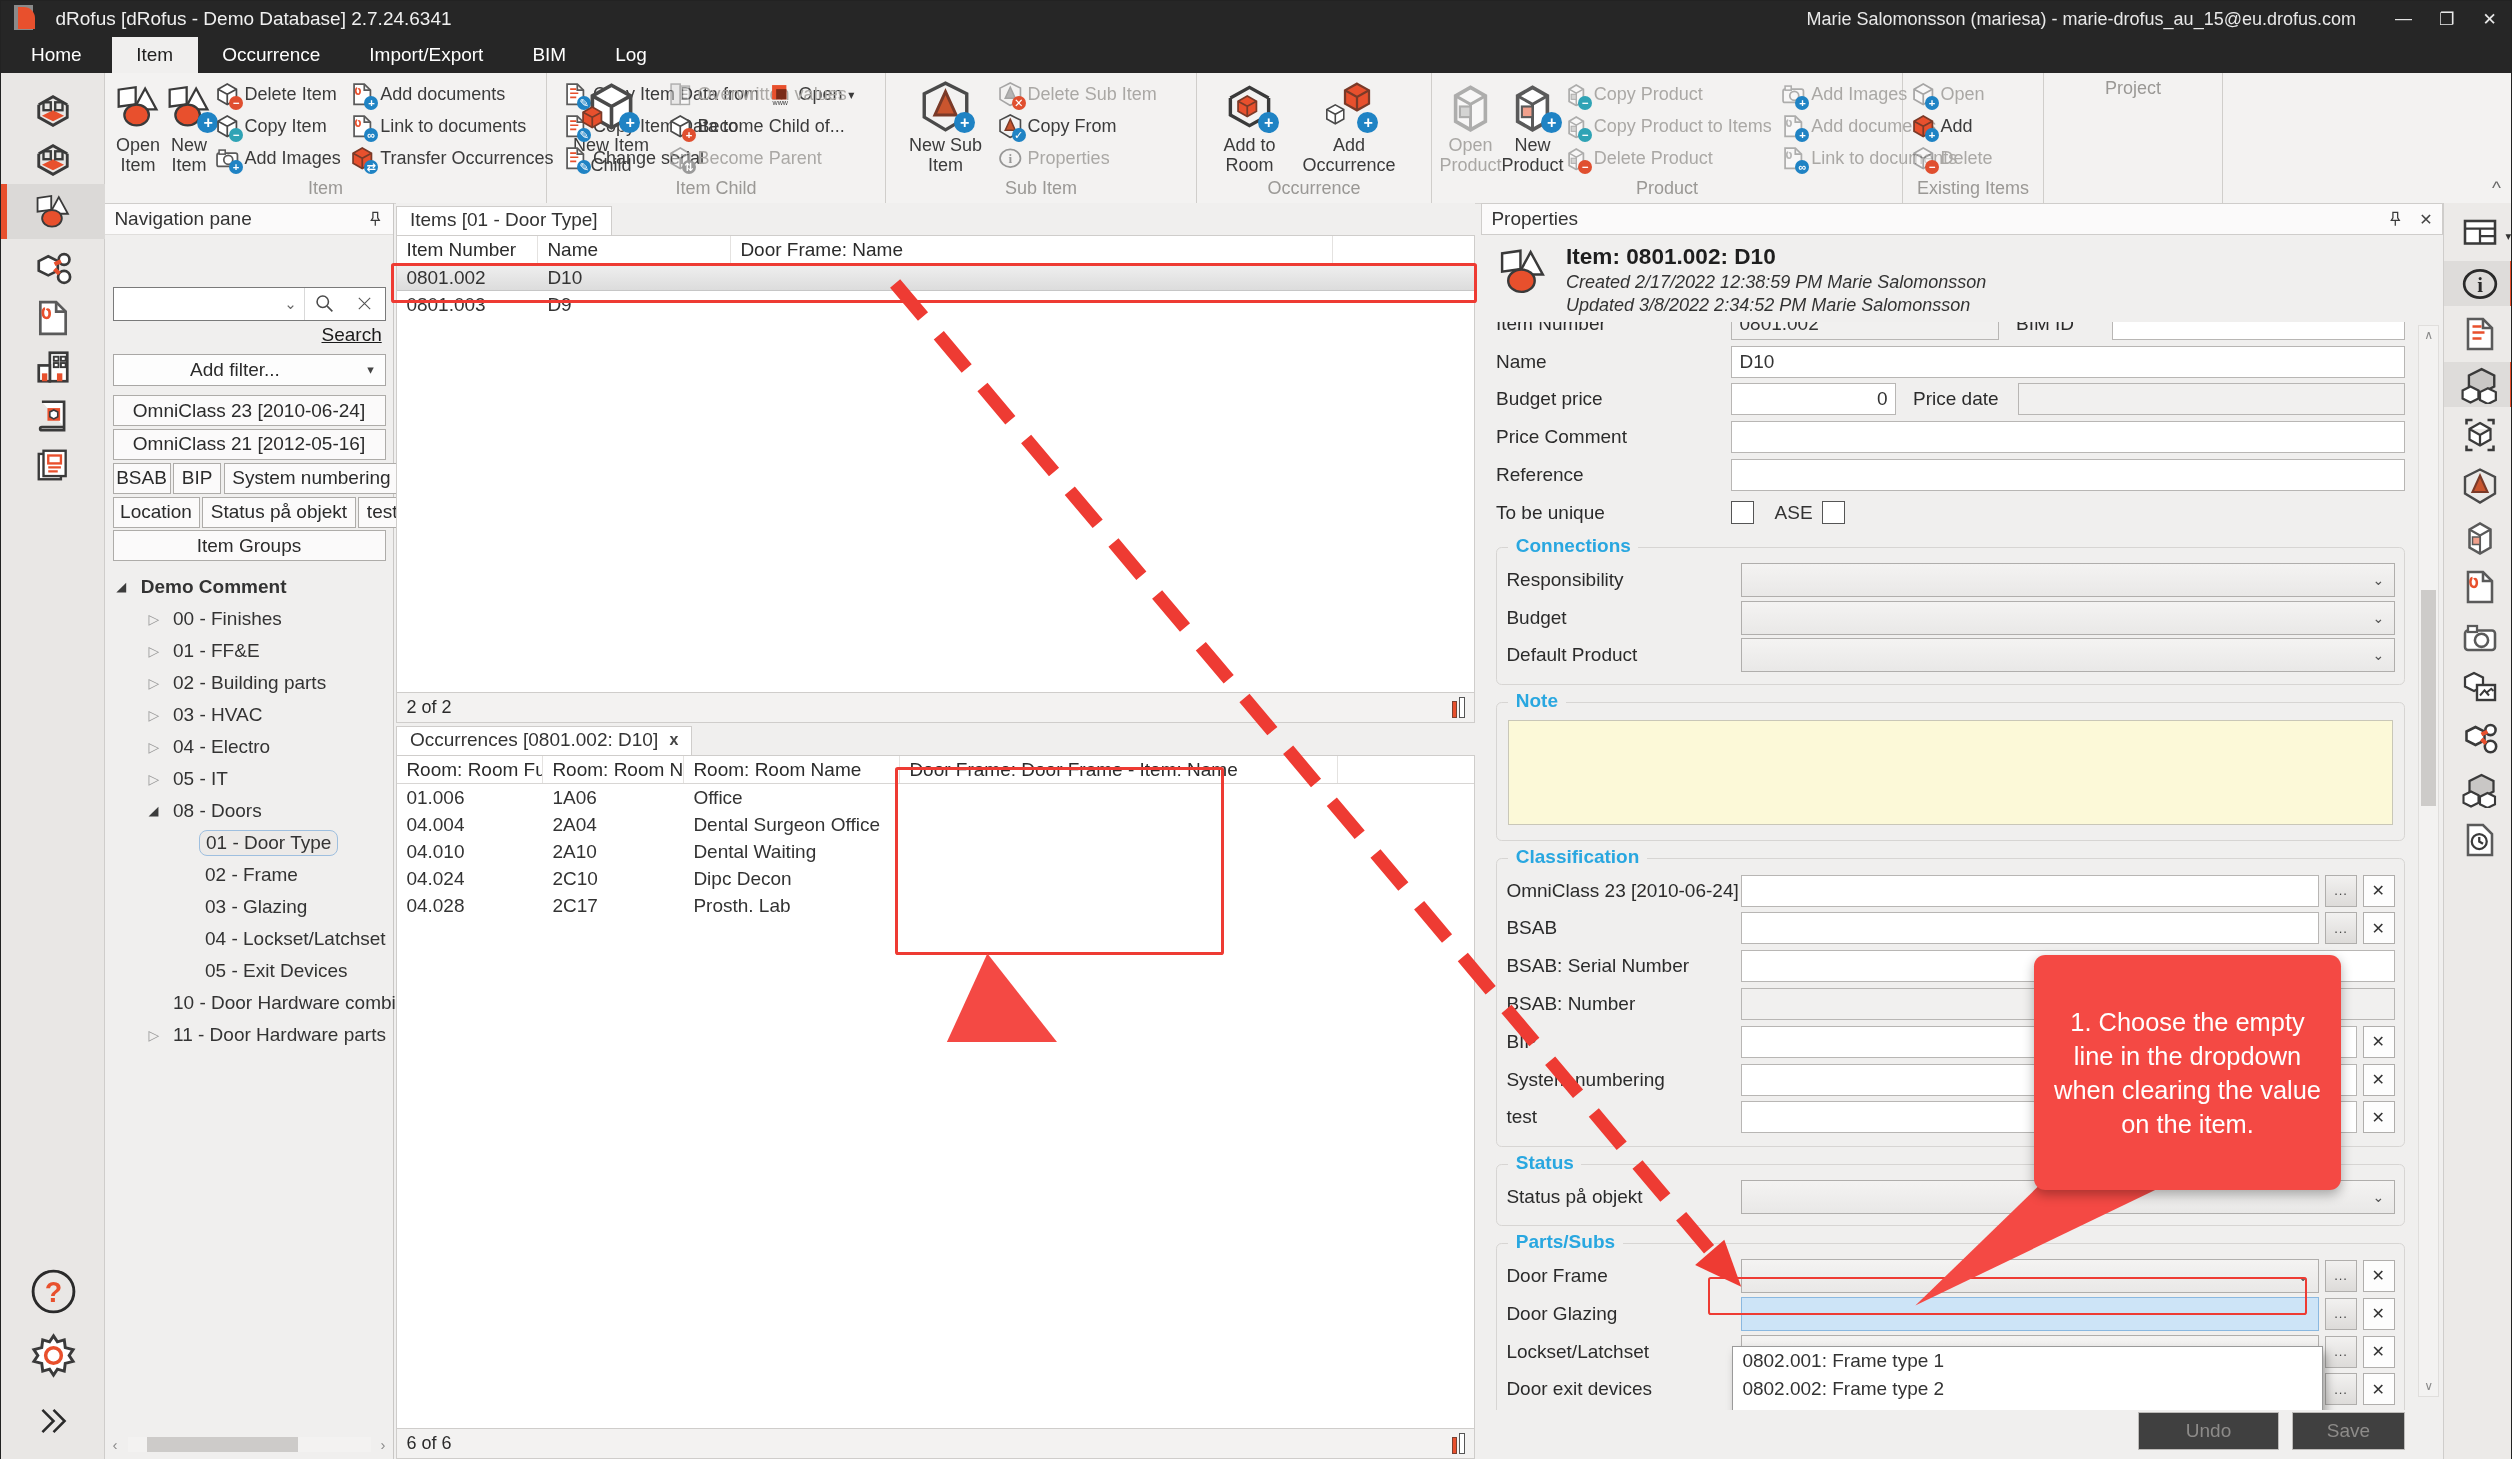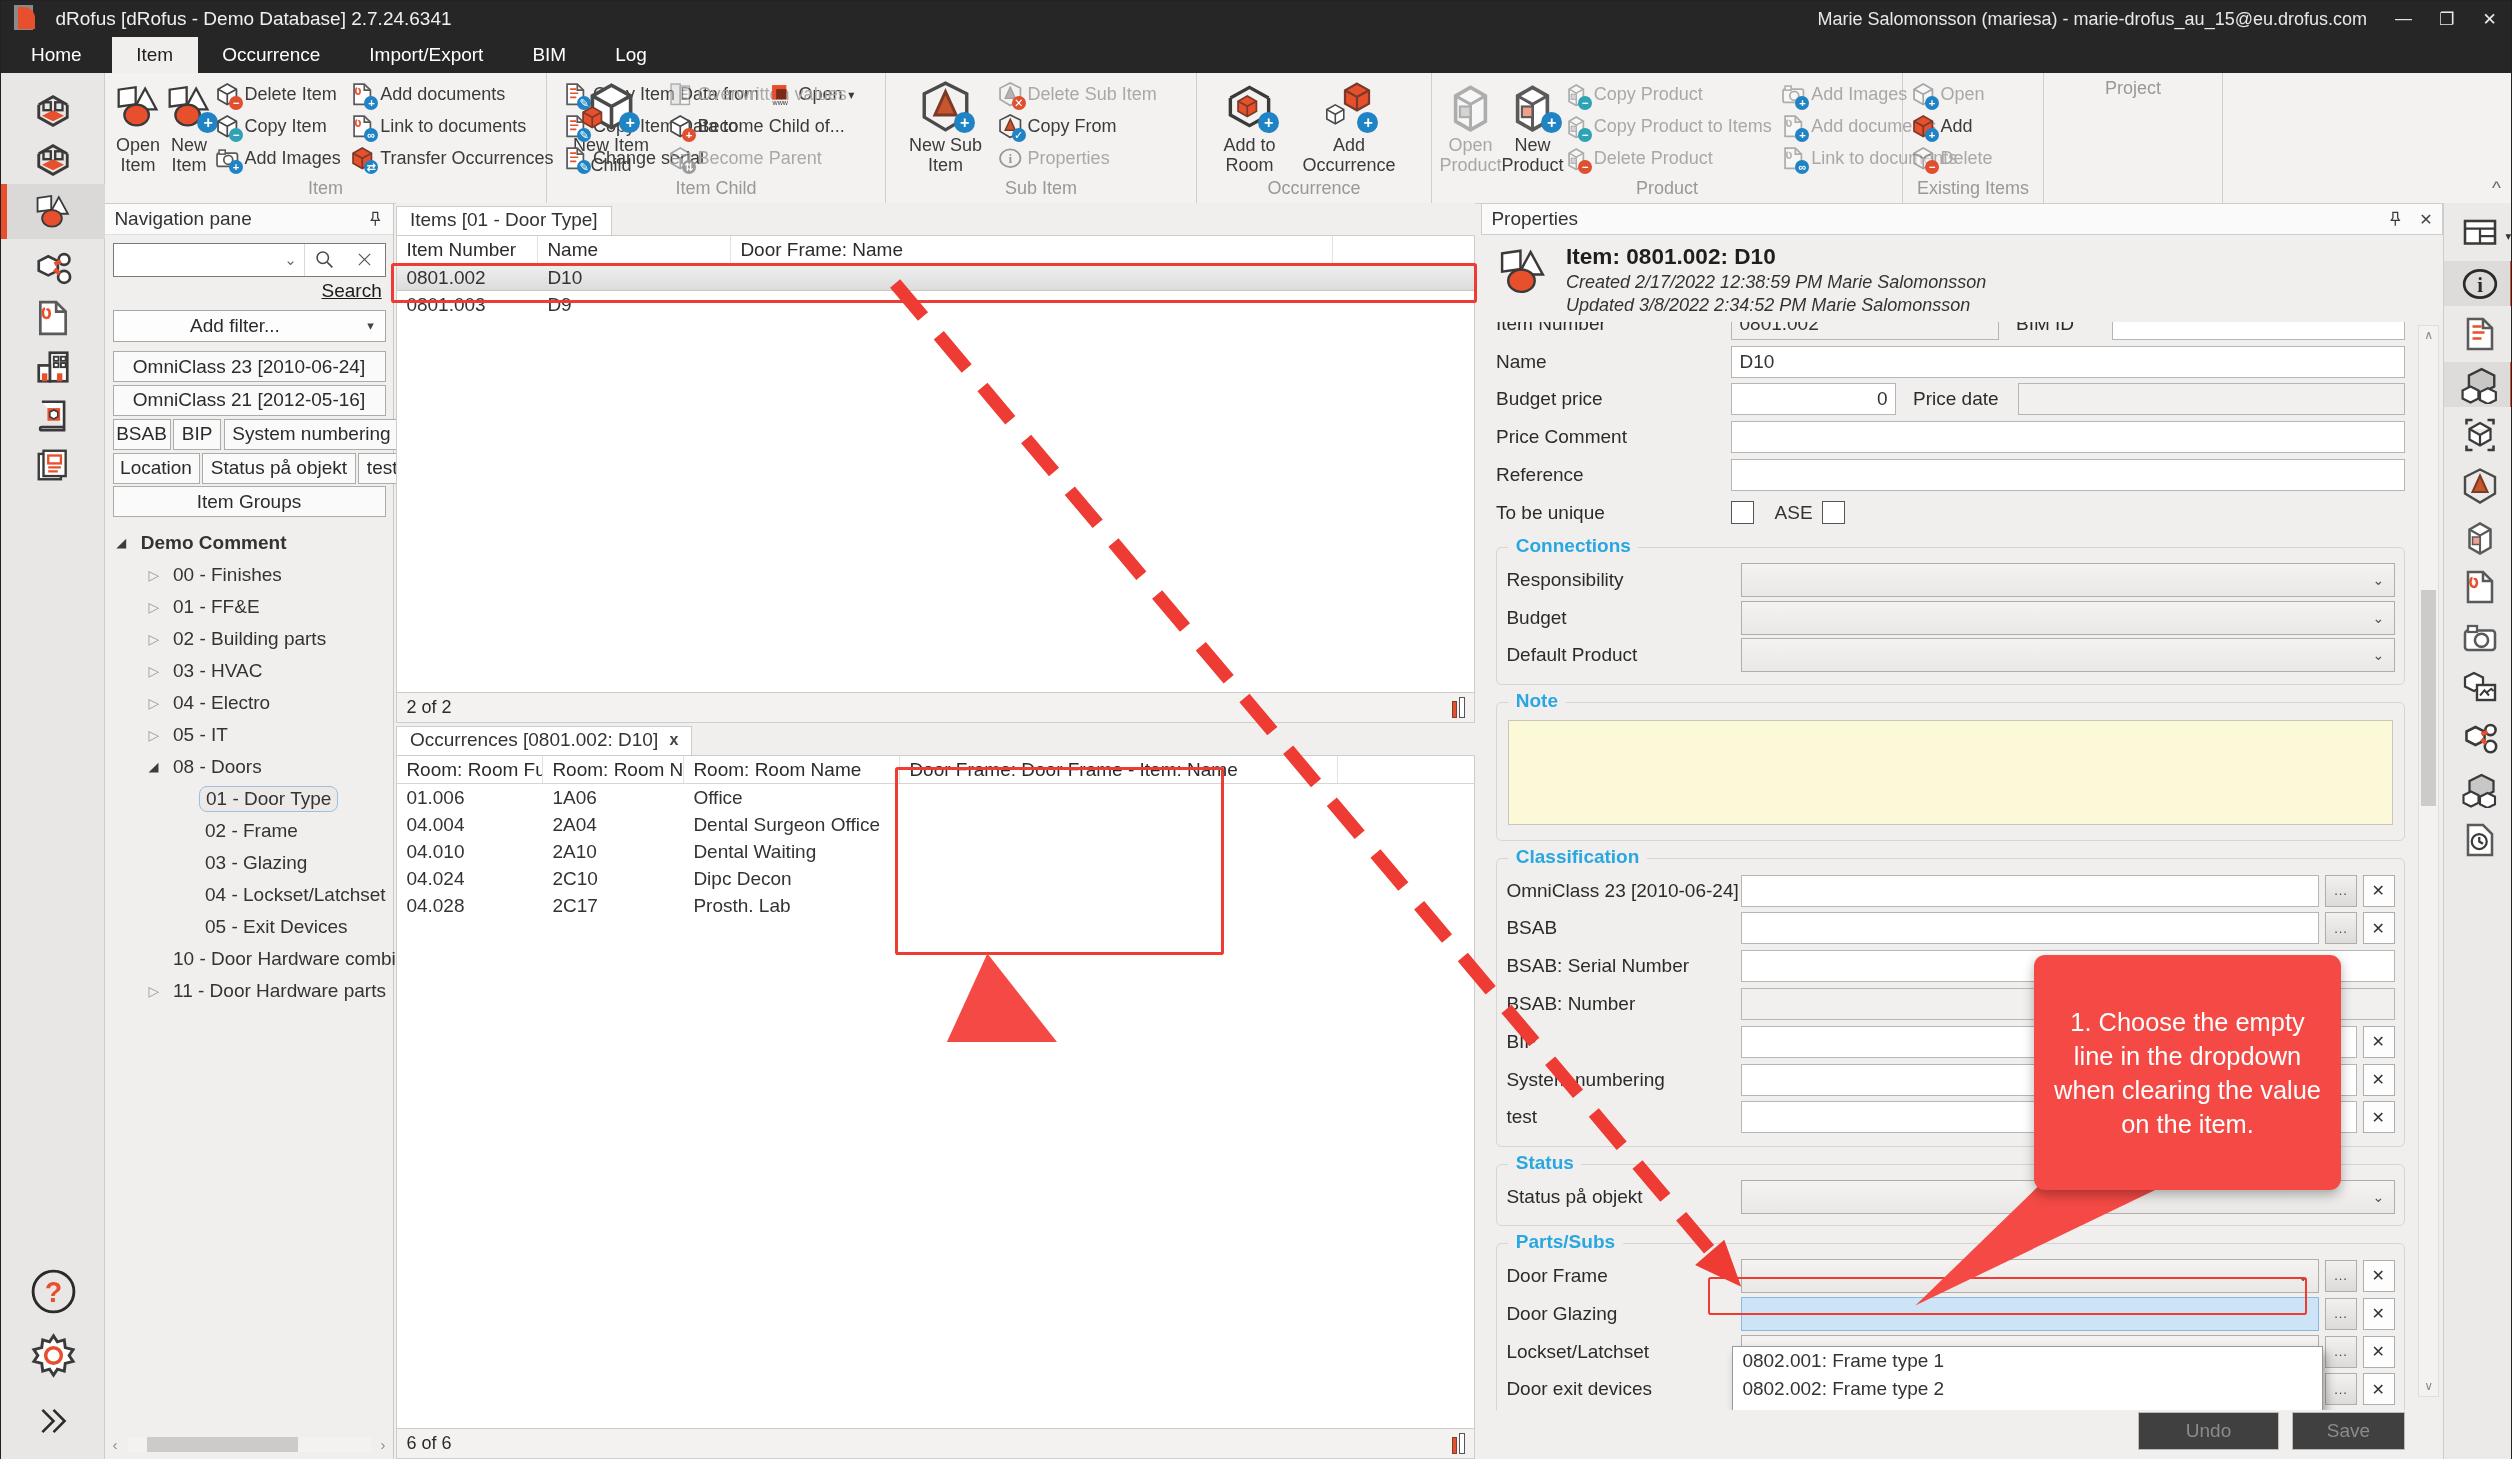--- a/index.html
+++ b/index.html
@@ -7,21 +7,21 @@
   body { width:2512px; height:1460px; font-family:"Liberation Sans","DejaVu Sans",sans-serif; font-size:19px; color:#333; }
   #app { position:relative; width:2512px; height:1460px; background:#f0efee; border:1.9px solid #222; overflow:hidden; }
 
   
   .titlebar { position:absolute; left:0; top:0; width:100%; height:36px; background:#262626; color:#fff; display:flex; align-items:center; }
   .app-logo { width:24.5px; height:28px; margin:0 17px 0 13px; position:relative; }
   .app-logo .l1 { position:absolute; left:0; top:0; width:19px; height:24.5px; background:#8a8a8a; }
   .app-logo .l2 { position:absolute; left:3.8px; top:1.9px; width:17px; height:22.6px; background:#e8502d; border-radius:0 11.3px 0 0; }
   .title-text { font-size:19px; color:#f0f0f0; }
   .titlebar-right { margin-left:auto; display:flex; align-items:center; }
-  .user-text { font-size:18px; color:#e8e8e8; margin-right:15px; }
+  .user-text { font-size:18px; color:#e8e8e8; margin-right:26px; }
   .winbtn { width:43px; height:36px; display:flex; align-items:center; justify-content:center; color:#e8e8e8; font-size:17px; }
 
   
   .menubar { position:absolute; left:0; top:36px; width:100%; height:36px; background:#262626; display:flex; align-items:stretch; }
   .menutab { padding:0 24.5px; display:flex; align-items:center; color:#fff; font-size:19px; }
   .menutab.active { background:#f0efee; color:#1e1e1e; }
   .menutab.home { padding:0 30px; }
 
   
   .ribbon { position:absolute; left:104px; top:72px; width:2409px; height:131px; background:#f3f2f1; border-bottom:0.9px solid #d6d4d2; display:flex; }
@@ -50,21 +50,21 @@
   .lb-item.sel::before { content:""; position:absolute; left:0; top:0; bottom:0; width:5.6px; background:#e8502d; }
   .lb-bottom { position:absolute; left:0; width:104px; display:flex; justify-content:center; }
 
   
   .pane { position:absolute; background:#f0efee; }
   .tabstrip { display:flex; align-items:flex-end; height:32px; }
   .tab { background:#fff; border:0.9px solid #cfcdcb; border-bottom:none; padding:1.9px 13px 3.8px 13px; font-size:19px; display:flex; align-items:center; gap:11.3px; }
   .tab .closex { font-size:16px; font-weight:bold; color:#444; }
 
   
-  .navpane { left:104px; top:202px; width:289px; height:1256px; border-right:0.9px solid #c9c7c5; display:flex; flex-direction:column; }
+  .navpane { left:104px; top:202px; width:289px; height:1256px; border-right:0.9px solid #c9c7c5; display:flex; flex-direction:column;gap:44px; }
   .nav-head { display:flex; align-items:center; justify-content:space-between; height:32px; background:#fbfafa; border-top:0.9px solid #cfcdcb; border-bottom:0.9px solid #e0dedc; padding:0 9.4px; }
   .nav-body { padding:7.5px 7.5px 0 7.5px; flex:1; position:relative; }
   .searchrow { display:flex; align-items:center; border:0.9px solid #7a7a7a; background:#fff; height:34px; }
   .search-input { flex:1; height:100%; display:flex; align-items:center; padding-left:7.5px; color:#555; }
   .search-caret { width:26px; text-align:center; color:#666; font-size:15px; }
   .search-div { width:0.9px; align-self:stretch; background:#d9d9d9; }
   .search-btn { width:40px; display:flex; align-items:center; justify-content:center; height:100%; }
   .search-link { text-align:right; margin:3.8px 3.8px 7.5px 0; }
   .search-link span { color:#1a1a1a; text-decoration:underline; }
   .addfilter { border:0.9px solid #a9a7a5; background:#fdfdfd; height:32px; display:flex; align-items:center; margin-bottom:9.4px; }

